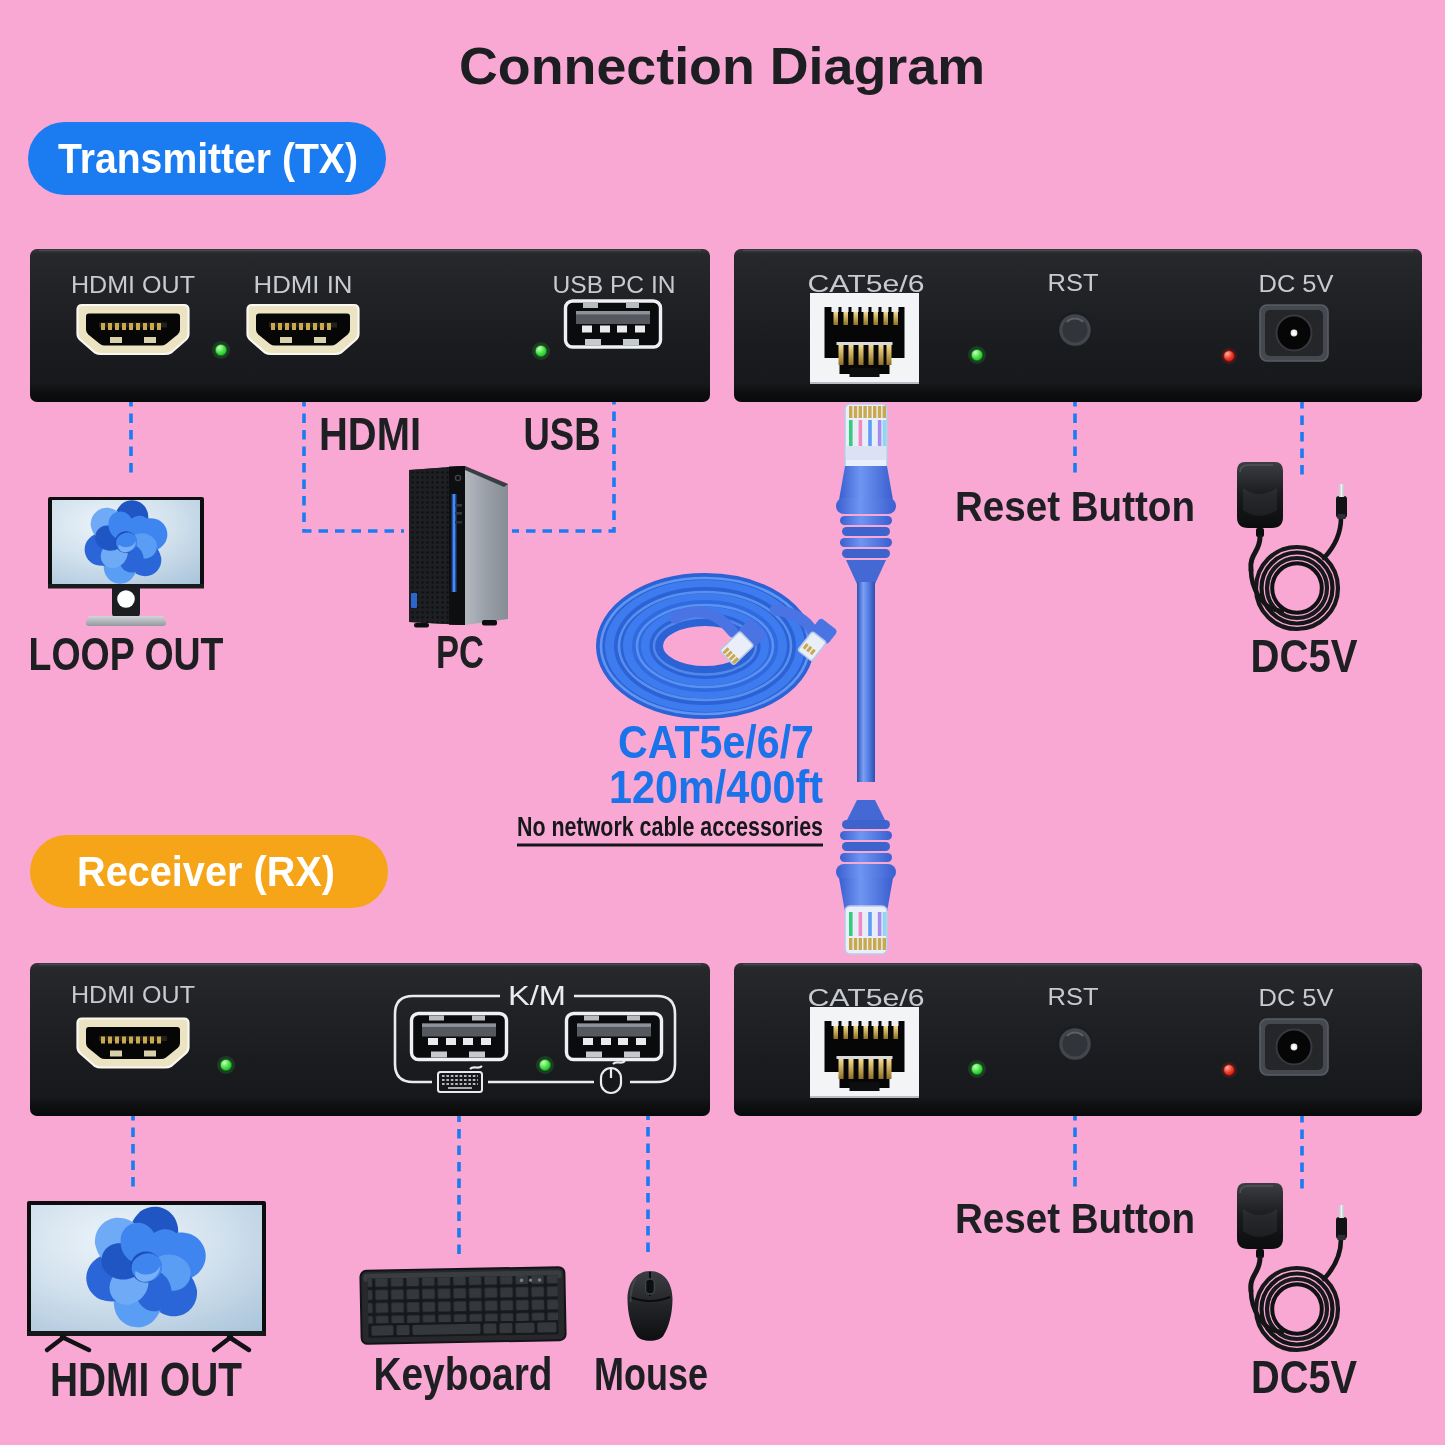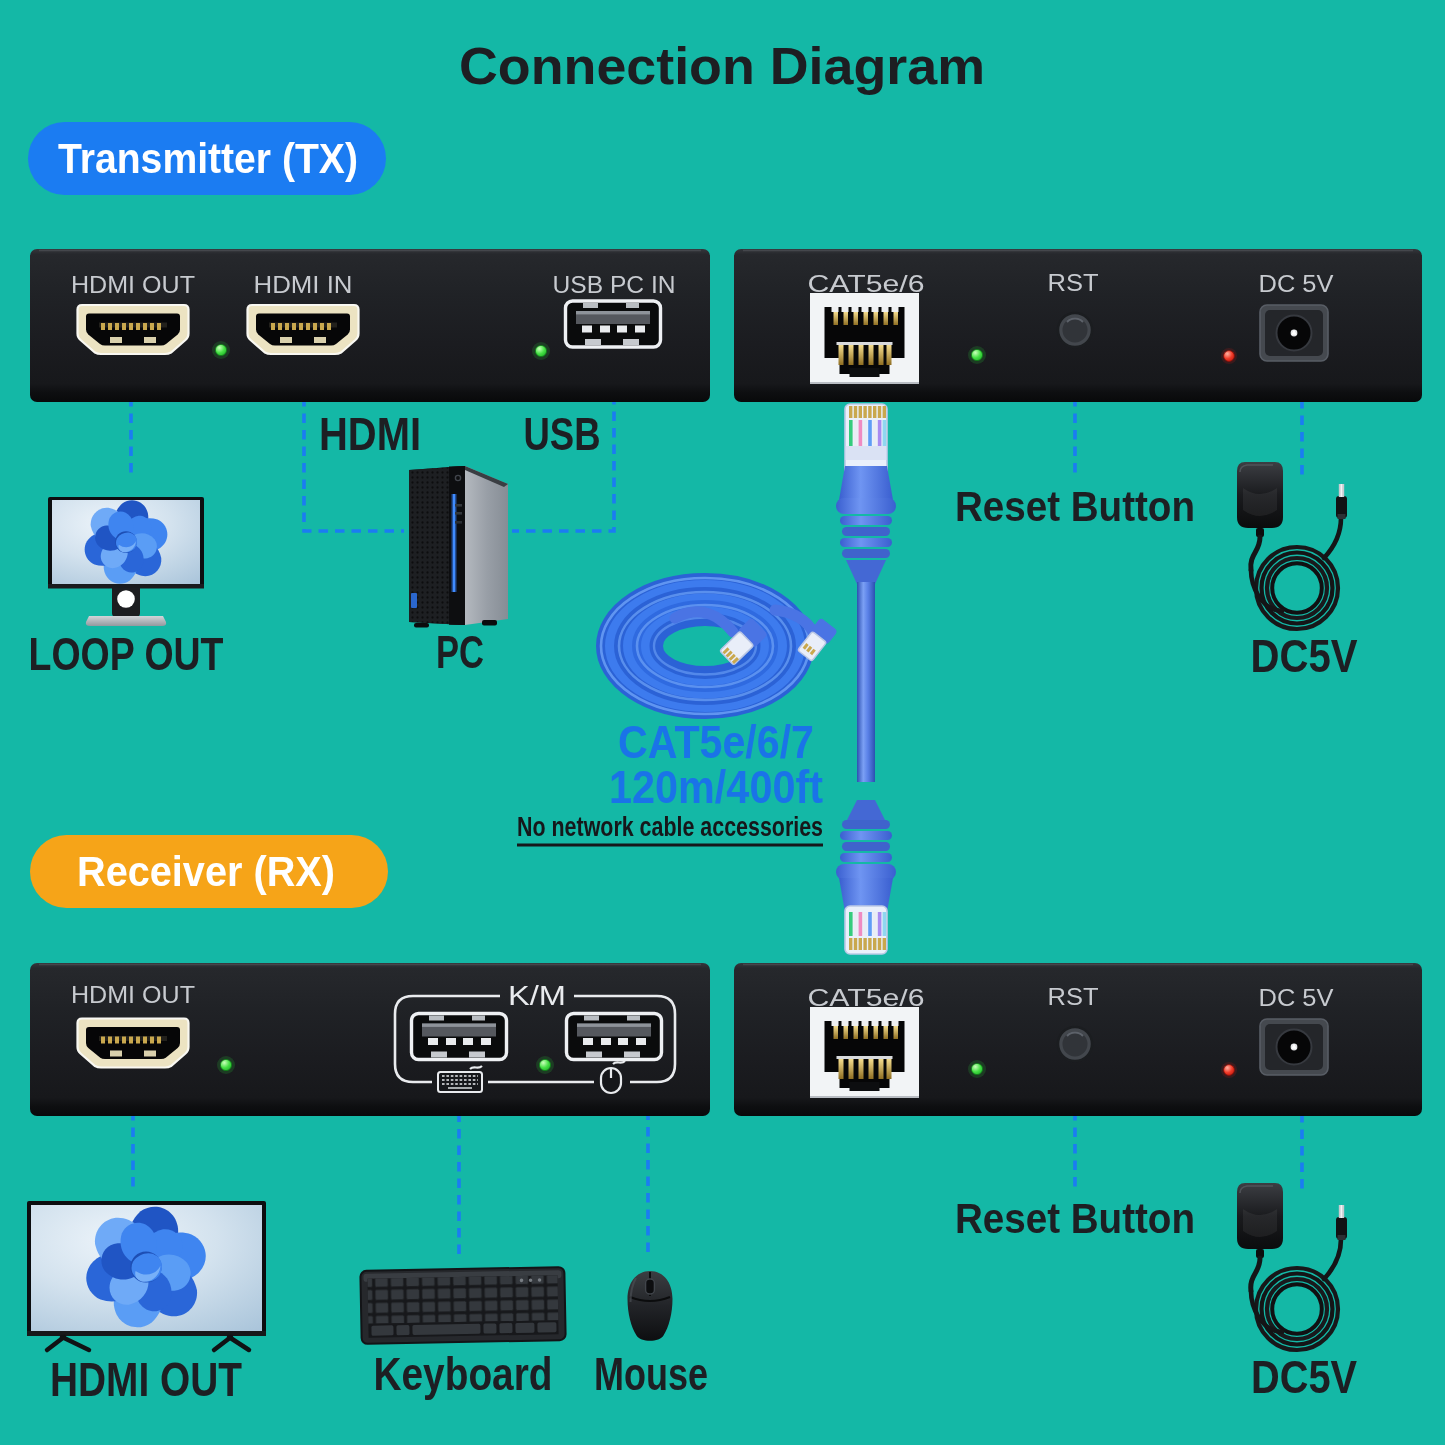--- a/index.html
+++ b/index.html
@@ -1,16 +1,16 @@
 <!DOCTYPE html>
 <html><head>
 <meta charset="utf-8">
 <style>
   html,body{margin:0;padding:0;background:#ffffff;}
-  .stage{position:relative;width:1445px;height:1445px;background:#14b8a6;overflow:hidden;}
+  .stage{position:relative;width:1445px;height:1445px;background:#f9a8d4;overflow:hidden;}
   svg{display:block;}
   text{font-family:"Liberation Sans","DejaVu Sans",sans-serif;}
   .title{font-weight:bold;fill:#1d1e22;}
   .bigLabel{font-weight:bold;fill:#1d1f23;}
   .blueLabel{font-weight:bold;fill:#1a73e8;}
   .badgeText{font-weight:bold;fill:#ffffff;}
   .panelLabel{fill:#c7cacf;font-weight:normal;}
   .noteLabel{font-weight:bold;fill:#16171a;}
 </style>
 </head>

